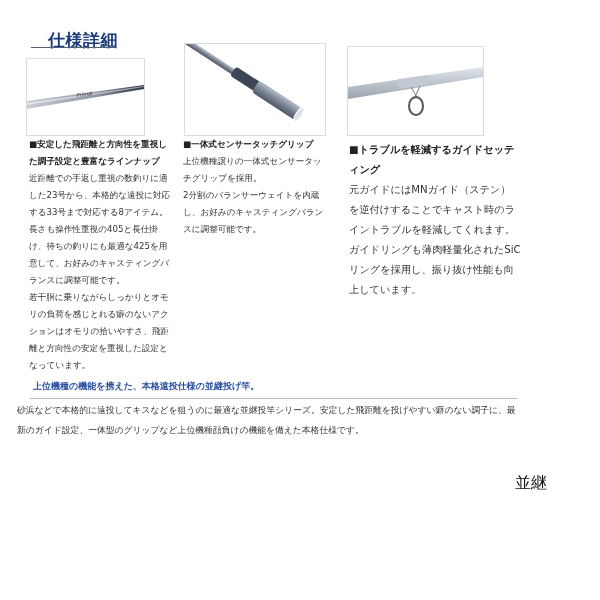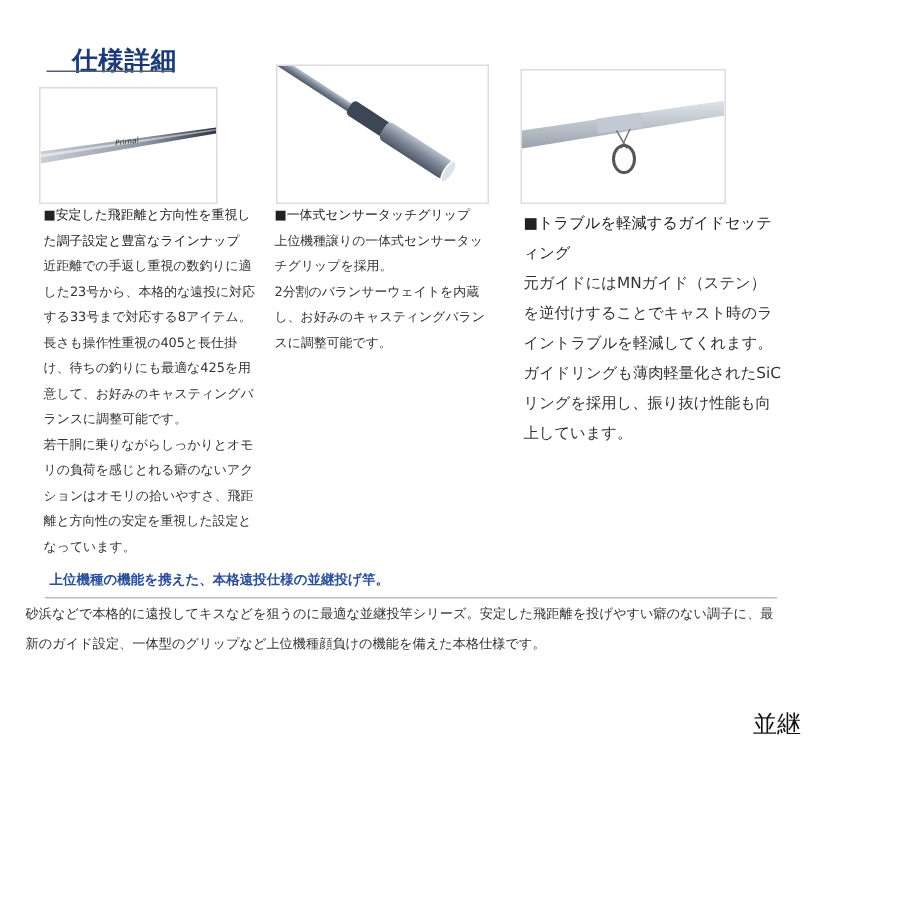--- a/index.html
+++ b/index.html
@@ -3,26 +3,26 @@
 <meta charset="utf-8">
 <style>
   html, body { margin:0; padding:0; background:#ffffff; }
   body { width:600px; height:600px; position:relative; overflow:hidden;
          font-family:"DejaVu Sans", sans-serif; color:#333; }
   .title { position:absolute; left:32px; top:13px; font-size:17px; font-weight:bold;
            color:#1a3a7a; letter-spacing:0.5px; margin:16px; }
   .title-rule { position:absolute; left:31px; top:47px; width:84px; height:1px; background:#55606e; }
   .img-box { position:absolute; border:1px solid #dcdcdc; background:#fff; overflow:hidden; }
   .col { position:absolute; font-size:8.6px; line-height:17px; color:#333; }
-  .col .head { font-weight:normal; color:#222; }
+  .col .head { font-weight:bold; color:#222; }
   .col3 { font-size:10.2px; line-height:20px; }
   .section-head { position:absolute; left:33px; top:380px; font-size:9px; font-weight:bold; color:#2a4fa0; }
   .section-rule { position:absolute; left:30px; top:398px; width:488px; height:1px; background:#b6bcc8; }
   .section-body { position:absolute; left:17px; top:400px; width:500px; font-size:8.8px; line-height:20px; color:#333; }
-  .tag { position:absolute; left:502px; top:473px; font-size:16px; color:#111; font-family:"DejaVu Serif", serif; }
+  .tag { position:absolute; left:515px; top:473px; font-size:16px; color:#111; font-family:"DejaVu Serif", serif; }
 </style>
 </head>
 <body>
 
 <h1 class="title">仕様詳細</h1>
 <div class="title-rule"></div>
 
 <div class="img-box" style="left:26px;top:58px;width:117px;height:76px;">
   <svg width="117" height="76" viewBox="0 0 117 76">
     <defs>

